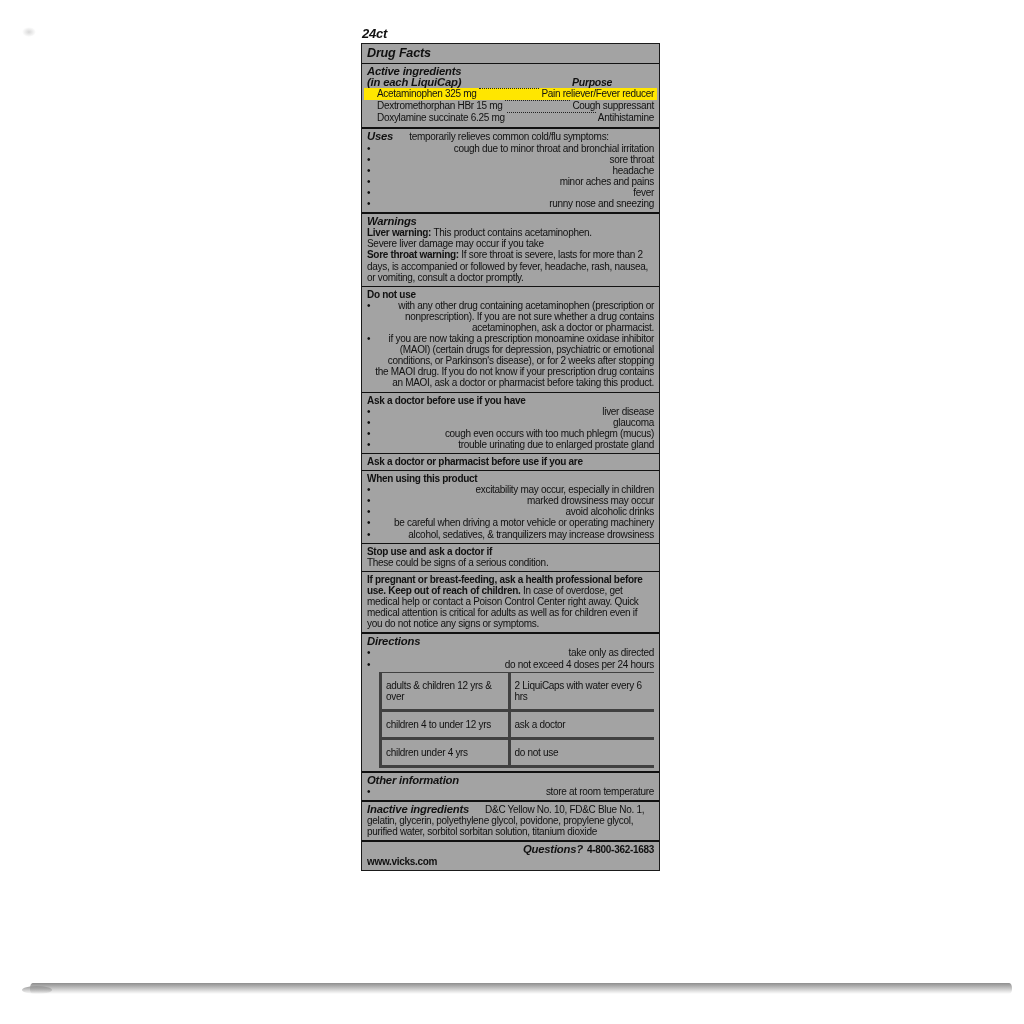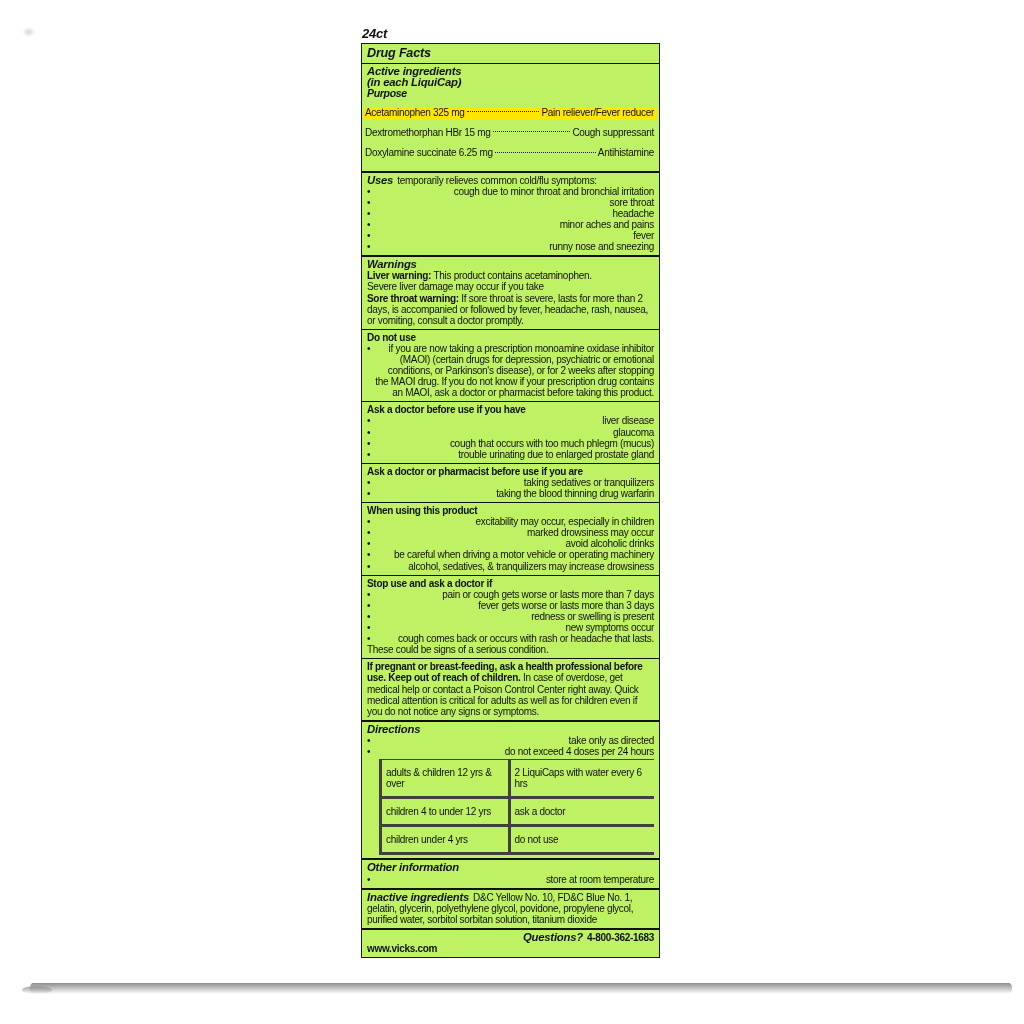--- a/index.html
+++ b/index.html
@@ -9,36 +9,36 @@
   .smudge{position:absolute;left:22px;top:27px;width:14px;height:10px;border-radius:50%;
           background:radial-gradient(ellipse at center,#d8d8d8 0%,rgba(255,255,255,0) 70%);}
   
   .sheet-shadow{position:absolute;left:30px;top:983px;width:982px;height:11px;border-radius:3px/5px;
           background:linear-gradient(to bottom,#8e8e8e 0%,#b5b5b5 35%,#e9e9e9 80%,rgba(255,255,255,0) 100%);}
   .sheet-shadow:before{content:"";position:absolute;left:-8px;top:3px;width:30px;height:8px;border-radius:50%;
           background:linear-gradient(to bottom,#9a9a9a,rgba(255,255,255,0));}
 
   .count{position:absolute;left:362px;top:26px;font-size:13px;font-weight:bold;font-style:italic;letter-spacing:-0.2px;}
 
-  .panel{position:absolute;left:361px;top:43px;width:297px;border:1.6px solid #1a1a1a;background:#bef264;
+  .panel{position:absolute;left:361px;top:43px;width:297px;border:1.6px solid #1a1a1a;background:#a3a3a3;
          font-size:10px;line-height:11.1px;letter-spacing:-0.3px;}
   .sec{padding:2px 5px 3px 5px;border-top:1px solid #111;}
   .sec.first{border-top:none;}
   .sec.thick{border-top:2.6px solid #111;}
 
   .h-df{font-size:12.6px;font-weight:bold;font-style:italic;line-height:14px;letter-spacing:-0.2px;}
   .sec-drugfacts{border-bottom:1.4px solid #111;padding-bottom:3px;}
   .h-sec{font-size:11.3px;font-weight:bold;font-style:italic;letter-spacing:-0.2px;}
-  .h-inline{font-size:11.3px;font-weight:bold;font-style:italic;letter-spacing:-0.2px;padding-right:4px;}
+  .h-inline{font-size:11.3px;font-weight:bold;font-style:italic;letter-spacing:-0.2px;padding-right:16px;}
   .h-sub{font-weight:bold;}
   .b{font-weight:bold;}
 
-  .ai-head{display:flex;align-items:flex-start;justify-content:space-between;flex-direction:column;}
+  .ai-head{display:flex;align-items:flex-start;justify-content:space-between;}
   .purpose{font-weight:bold;font-style:italic;font-size:10.5px;margin-right:42px;}
-  .ai-row{display:flex;align-items:center;padding:0 3px 1px 1px;margin:8px -3px;}
+  .ai-row{display:flex;align-items:flex-start;padding:0 3px 1px 13px;margin:0 -3px;}
   .ai-row .leader{flex:1;border-bottom:1.4px dotted #222;margin:0 2px 2px 2px;min-width:12px;}
   .ai-row.hl{background:#ffe600;}
 
   ul{margin:0;padding:0;list-style:none;text-align:right;}
   li{position:relative;padding-left:8px;}
   li:before{content:"\2022";position:absolute;left:0;top:0;}
 
   .dir-table{width:calc(100% - 12px);margin-left:12px;border-collapse:collapse;margin-top:2px;}
   .dir-table td{border:3px solid #404040;padding:7px 4px;font-size:10px;letter-spacing:-0.3px;}
   .dir-table tr td:first-child{width:47%;}
@@ -109,62 +109,52 @@
       <div>Severe liver damage may occur if you take</div>
       <div>
         <span class="h-sub">Sore throat warning:</span>
         <span>If sore throat is severe, lasts for more than 2 days, is accompanied or followed by fever, headache, rash, nausea, or vomiting, consult a doctor promptly.</span>
       </div>
     </div>
 
     <div class="sec">
       <div class="h-sub">Do not use</div>
       <ul>
+        <li>with any other drug containing acetaminophen (prescription or nonprescription). If you are not sure whether a drug contains acetaminophen, ask a doctor or pharmacist.</li>
         <li>if you are now taking a prescription monoamine oxidase inhibitor (MAOI) (certain drugs for depression, psychiatric or emotional conditions, or Parkinson's disease), or for 2 weeks after stopping the MAOI drug. If you do not know if your prescription drug contains an MAOI, ask a doctor or pharmacist before taking this product.</li>
       </ul>
     </div>
 
     <div class="sec">
       <div class="h-sub">Ask a doctor before use if you have</div>
       <ul>
         <li>liver disease</li>
         <li>glaucoma</li>
-        <li>cough that occurs with too much phlegm (mucus)</li>
+        <li>cough even occurs with too much phlegm (mucus)</li>
         <li>trouble urinating due to enlarged prostate gland</li>
       </ul>
     </div>
 
     <div class="sec">
       <div class="h-sub">Ask a doctor or pharmacist before use if you are</div>
-      <ul>
-        <li>taking sedatives or tranquilizers</li>
-        <li>taking the blood thinning drug warfarin</li>
-      </ul>
     </div>
 
     <div class="sec">
       <div class="h-sub">When using this product</div>
       <ul>
         <li>excitability may occur, especially in children</li>
         <li>marked drowsiness may occur</li>
         <li>avoid alcoholic drinks</li>
         <li>be careful when driving a motor vehicle or operating machinery</li>
         <li>alcohol, sedatives, &amp; tranquilizers may increase drowsiness</li>
       </ul>
     </div>
 
     <div class="sec">
       <div class="h-sub">Stop use and ask a doctor if</div>
-      <ul>
-        <li>pain or cough gets worse or lasts more than 7 days</li>
-        <li>fever gets worse or lasts more than 3 days</li>
-        <li>redness or swelling is present</li>
-        <li>new symptoms occur</li>
-        <li>cough comes back or occurs with rash or headache that lasts.</li>
-      </ul>
       <div>These could be signs of a serious condition.</div>
     </div>
 
     <div class="sec">
       <span class="h-sub">If pregnant or breast-feeding, ask a health professional before use.</span>
       <span class="h-sub">Keep out of reach of children.</span>
       <span>In case of overdose, get medical help or contact a Poison Control Center right away. Quick medical attention is critical for adults as well as for children even if you do not notice any signs or symptoms.</span>
     </div>
 
     <div class="sec thick">

